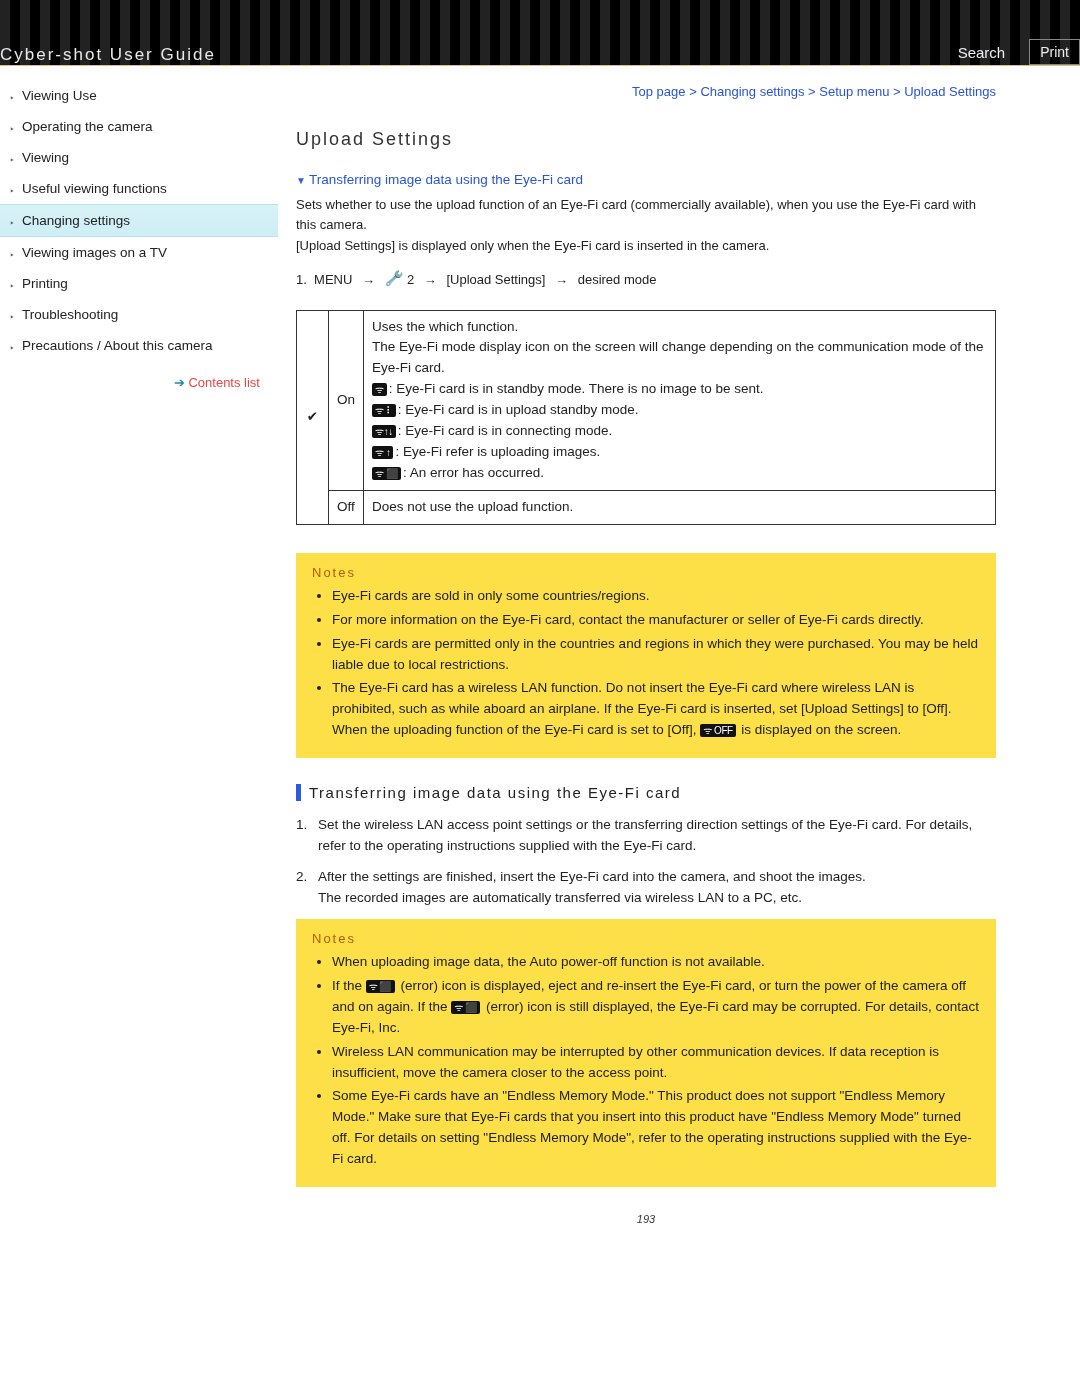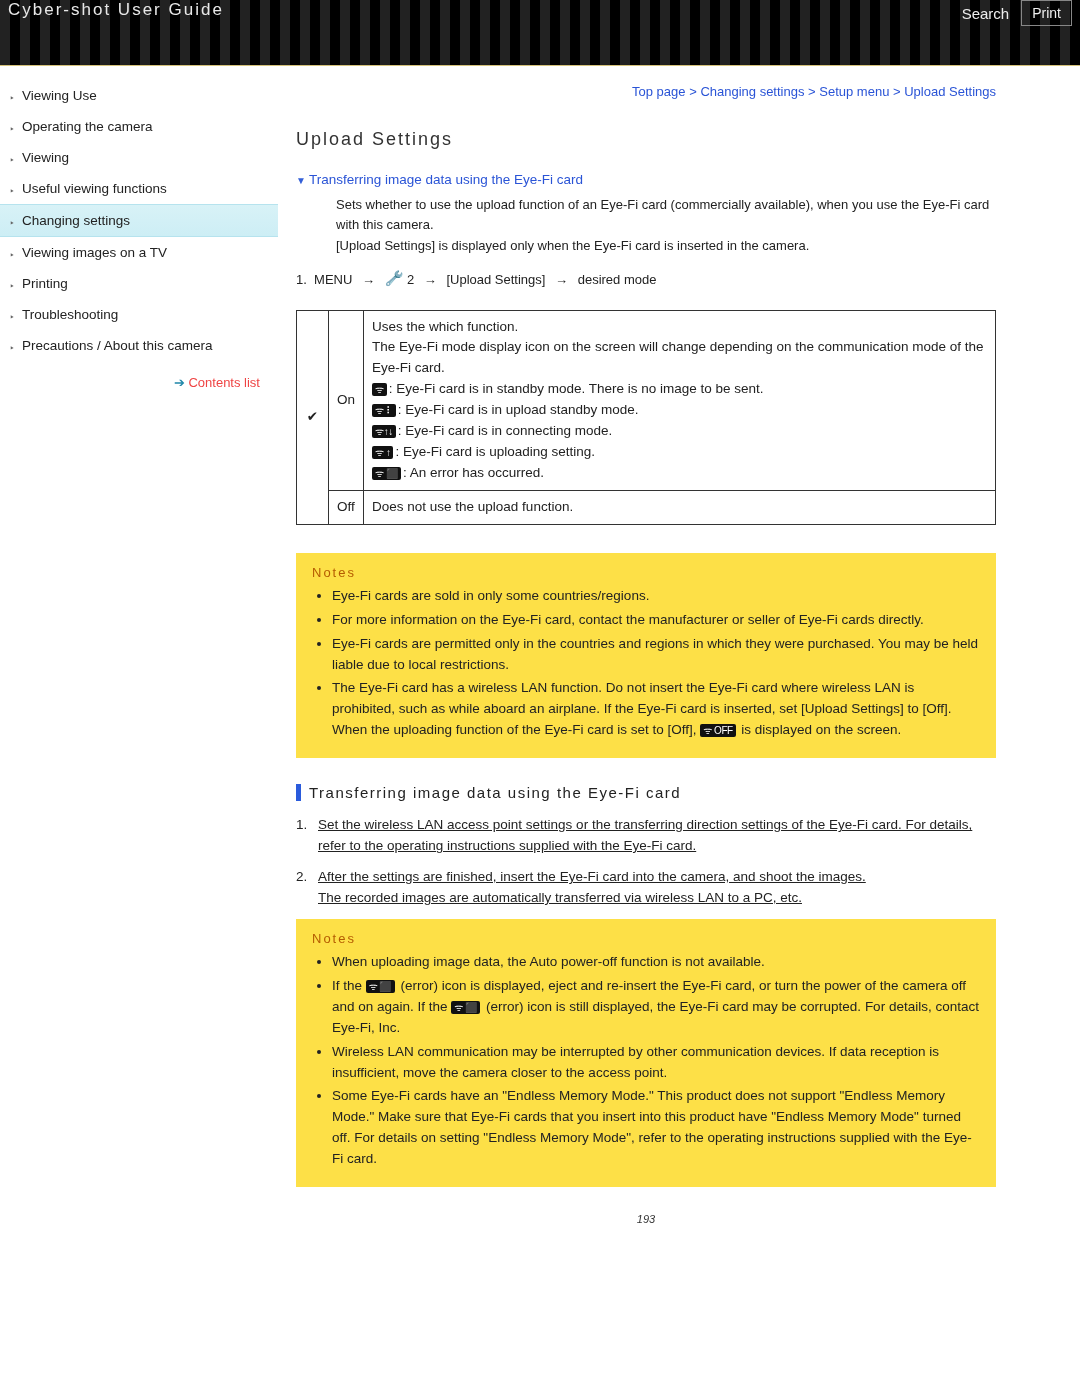--- a/index.html
+++ b/index.html
@@ -2,27 +2,27 @@
 <html><head>
 <meta charset="utf-8">
 <style>
   * { box-sizing: border-box; margin: 0; padding: 0; }
   body { font-family: Arial, Helvetica, sans-serif; font-size: 13px; color: #222; background: #fff; }
 
   .header {
     background: repeating-linear-gradient(90deg, #222 0, #222 10px, #000 10px, #000 20px);
     height: 66px;
     display: flex;
-    align-items: flex-start;
+    align-items: flex-end;
     justify-content: space-between;
-    padding: 0 8px;
+    padding: 0 0;
     border-bottom: 1px solid #d5c27a;
   }
   .header-title { color: #e8e8e8; font-size: 17px; letter-spacing: 2px; font-weight: 500; }
-  .header-right { display: flex; gap: 12px; align-items: center; }
+  .header-right { display: flex; gap: 24px; align-items: center; }
   .search-link { color: #eee; font-size: 15px; text-decoration: none; }
   .print-btn { color: #eee; font-size: 14px; border: 1px solid #888; padding: 4px 10px; background: transparent; cursor: pointer; }
 
   .page { display: flex; padding: 0; }
 
   .sidebar { width: 278px; padding: 14px 0 0 0; background: #fff; }
   .nav { list-style: none; }
   .nav li { padding: 8px 14px 8px 22px; cursor: pointer; font-size: 13.5px; color: #222; border-bottom: 0; position: relative; }
   .nav li::before { content: "‣"; position: absolute; left: 10px; color: #666; font-size: 11px; top: 10px; }
   .nav li.active { background: linear-gradient(#d8f2f7, #cdeef5); border-top: 1px solid #b6e3ee; border-bottom: 1px solid #b6e3ee; }
@@ -33,21 +33,21 @@
   .main { flex: 1; padding: 18px 42px 40px 18px; max-width: 760px; }
 
   .breadcrumb { text-align: right; color: #2a54d6; font-size: 13px; margin-bottom: 30px; }
   .breadcrumb a { color: #2a54d6; text-decoration: none; }
 
   h1.page-title { font-size: 18px; letter-spacing: 2px; font-weight: 500; color: #333; margin-bottom: 22px; }
 
   .anchor-link { color: #2a54d6; text-decoration: none; font-size: 13.5px; }
   .anchor-link::before { content: "▼"; color: #335fd8; font-size: 10px; margin-right: 3px; }
 
-  .intro { margin-top: 8px; line-height: 1.5; margin-left: 40px; }
+  .intro { margin-top: 8px; line-height: 1.5; }
   .intro p { margin-bottom: 2px; }
 
   .path-step { margin: 14px 0 22px 0; }
   .path-step .arrow { margin: 0 6px; font-size: 13px; }
   .wrench { display: inline-block; font-size: 15px; transform: rotate(90deg); }
 
   table.opt { width: 100%; border-collapse: collapse; margin-bottom: 28px; }
   table.opt td { border: 1px solid #333; padding: 6px 8px; vertical-align: top; line-height: 1.55; font-size: 13.5px; }
   .check-cell { width: 32px; text-align: center; vertical-align: middle !important; font-size: 20px; }
   .mode-cell { width: 34px; vertical-align: middle !important; text-align: left; }
@@ -55,21 +55,21 @@
   .icon-box { display: inline-block; background: #111; color: #fff; font-size: 10px; padding: 1px 3px; border-radius: 2px; line-height: 1.1; vertical-align: middle; margin-right: 2px; font-family: Arial; letter-spacing: -0.5px; }
 
   .notes-block { background: #fde047; padding: 12px 16px 14px 16px; margin-bottom: 26px; }
   .notes-title { color: #b45c00; font-size: 13px; letter-spacing: 2px; margin-bottom: 6px; font-weight: 500; }
   .notes-block ul { padding-left: 20px; }
   .notes-block li { margin-bottom: 3px; line-height: 1.55; font-size: 13.5px; }
 
   h2.section { font-size: 15px; letter-spacing: 1.5px; font-weight: 500; color: #222; border-left: 5px solid #2a5bdc; padding-left: 8px; margin-bottom: 14px; }
 
   ol.steps { padding-left: 0; list-style: none; counter-reset: step; }
-  ol.steps li { counter-increment: step; margin-bottom: 10px; padding-left: 22px; position: relative; line-height: 1.55; font-size: 13.5px; text-decoration: underline; }
+  ol.steps li { counter-increment: step; margin-bottom: 10px; padding-left: 22px; position: relative; line-height: 1.55; font-size: 13.5px; }
   ol.steps li::before { content: counter(step) "."; position: absolute; left: 0; }
 
   .page-num { text-align: center; font-size: 11px; color: #333; margin-top: 24px; font-style: italic; }
 </style>
 </head>
 <body>
 
 <div class="header">
   <div class="header-title">Cyber-shot User Guide</div>
   <div class="header-right">
@@ -129,21 +129,21 @@
       <tbody>
           <tr>
         <td class="check-cell" rowspan="2">✔</td>
         <td class="mode-cell">On</td>
         <td>
           <span>Uses the which function.</span><br>
           <span>The Eye-Fi mode display icon on the screen will change depending on the communication mode of the Eye-Fi card.</span><br>
           <span class="icon-box">ᯤ</span><span>: Eye-Fi card is in standby mode. There is no image to be sent.</span><br>
           <span class="icon-box">ᯤ ⠇</span><span>: Eye-Fi card is in upload standby mode.</span><br>
           <span class="icon-box">ᯤ↑↓</span><span>: Eye-Fi card is in connecting mode.</span><br>
-          <span class="icon-box">ᯤ ↑</span><span>: Eye-Fi card is uploading setting.</span><br>
+          <span class="icon-box">ᯤ ↑</span><span>: Eye-Fi refer is uploading images.</span><br>
           <span class="icon-box">ᯤ ⬛</span><span>: An error has occurred.</span>
         </td>
       </tr>
       <tr>
         <td class="mode-cell">Off</td>
         <td>Does not use the upload function.</td>
       </tr>
     </tbody>
       </table>
 

